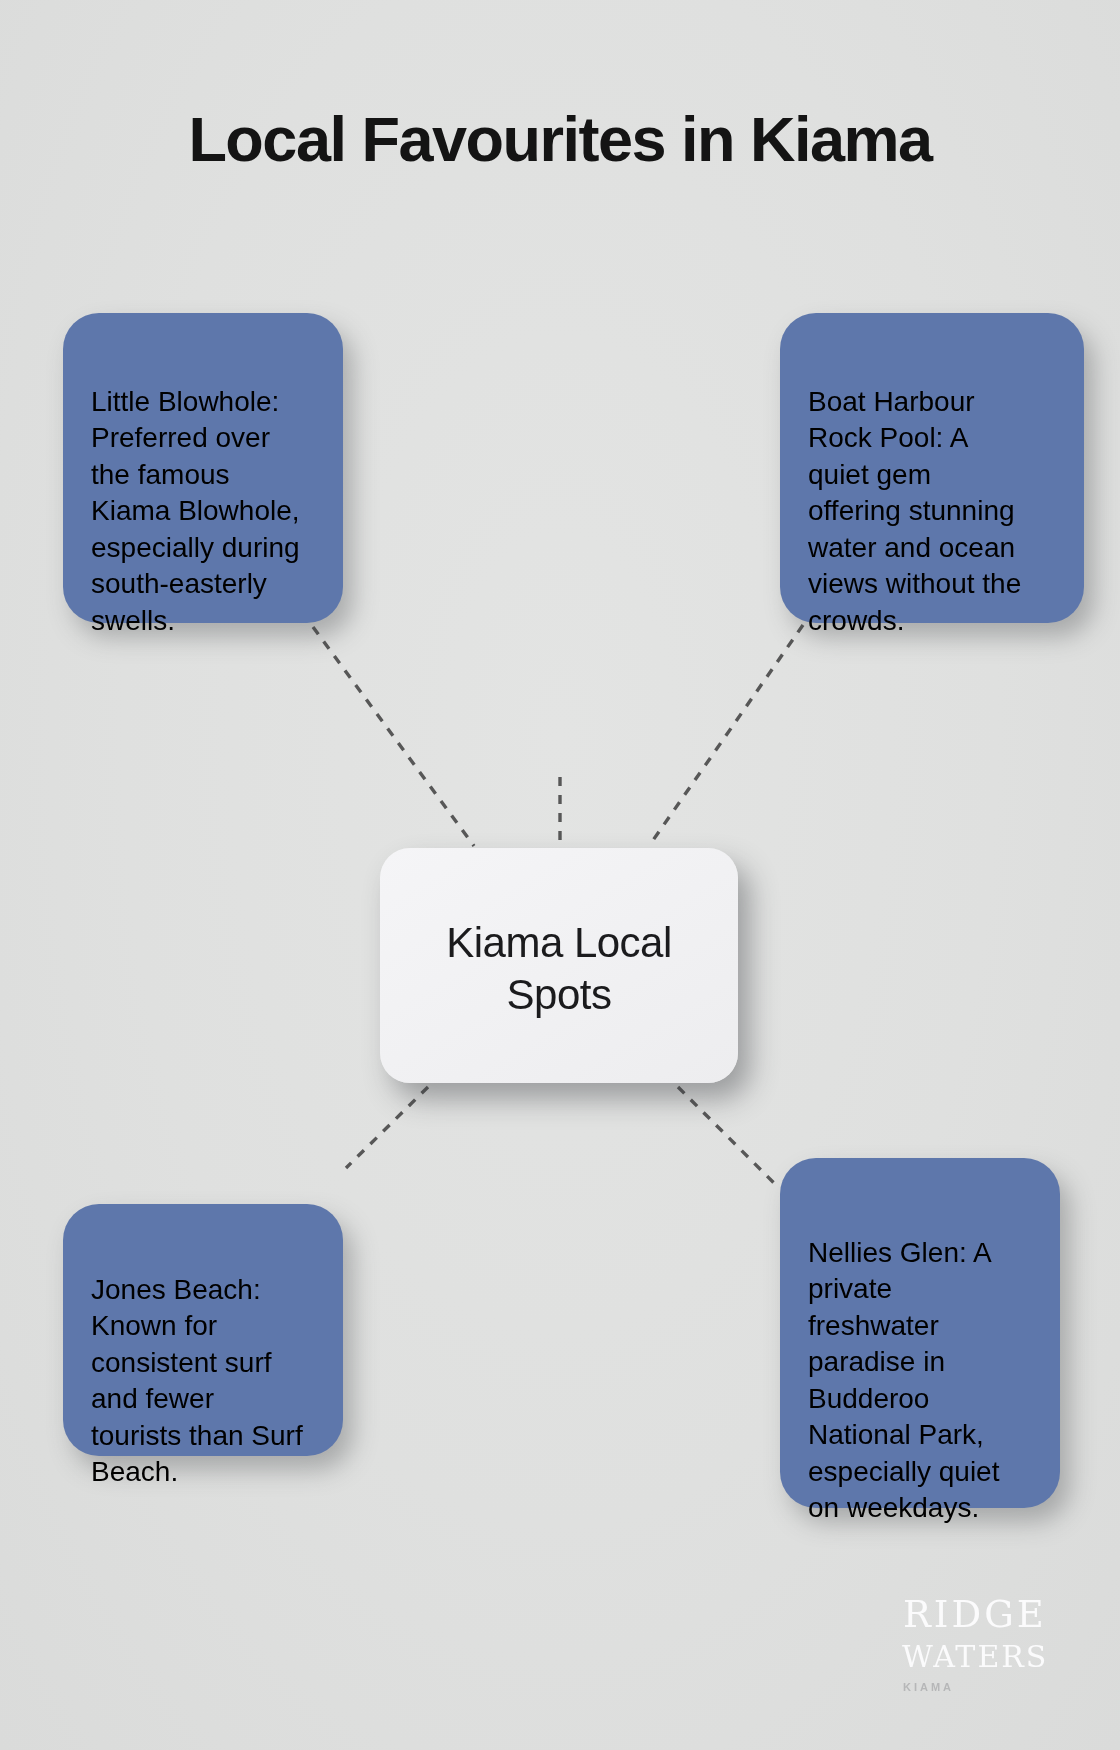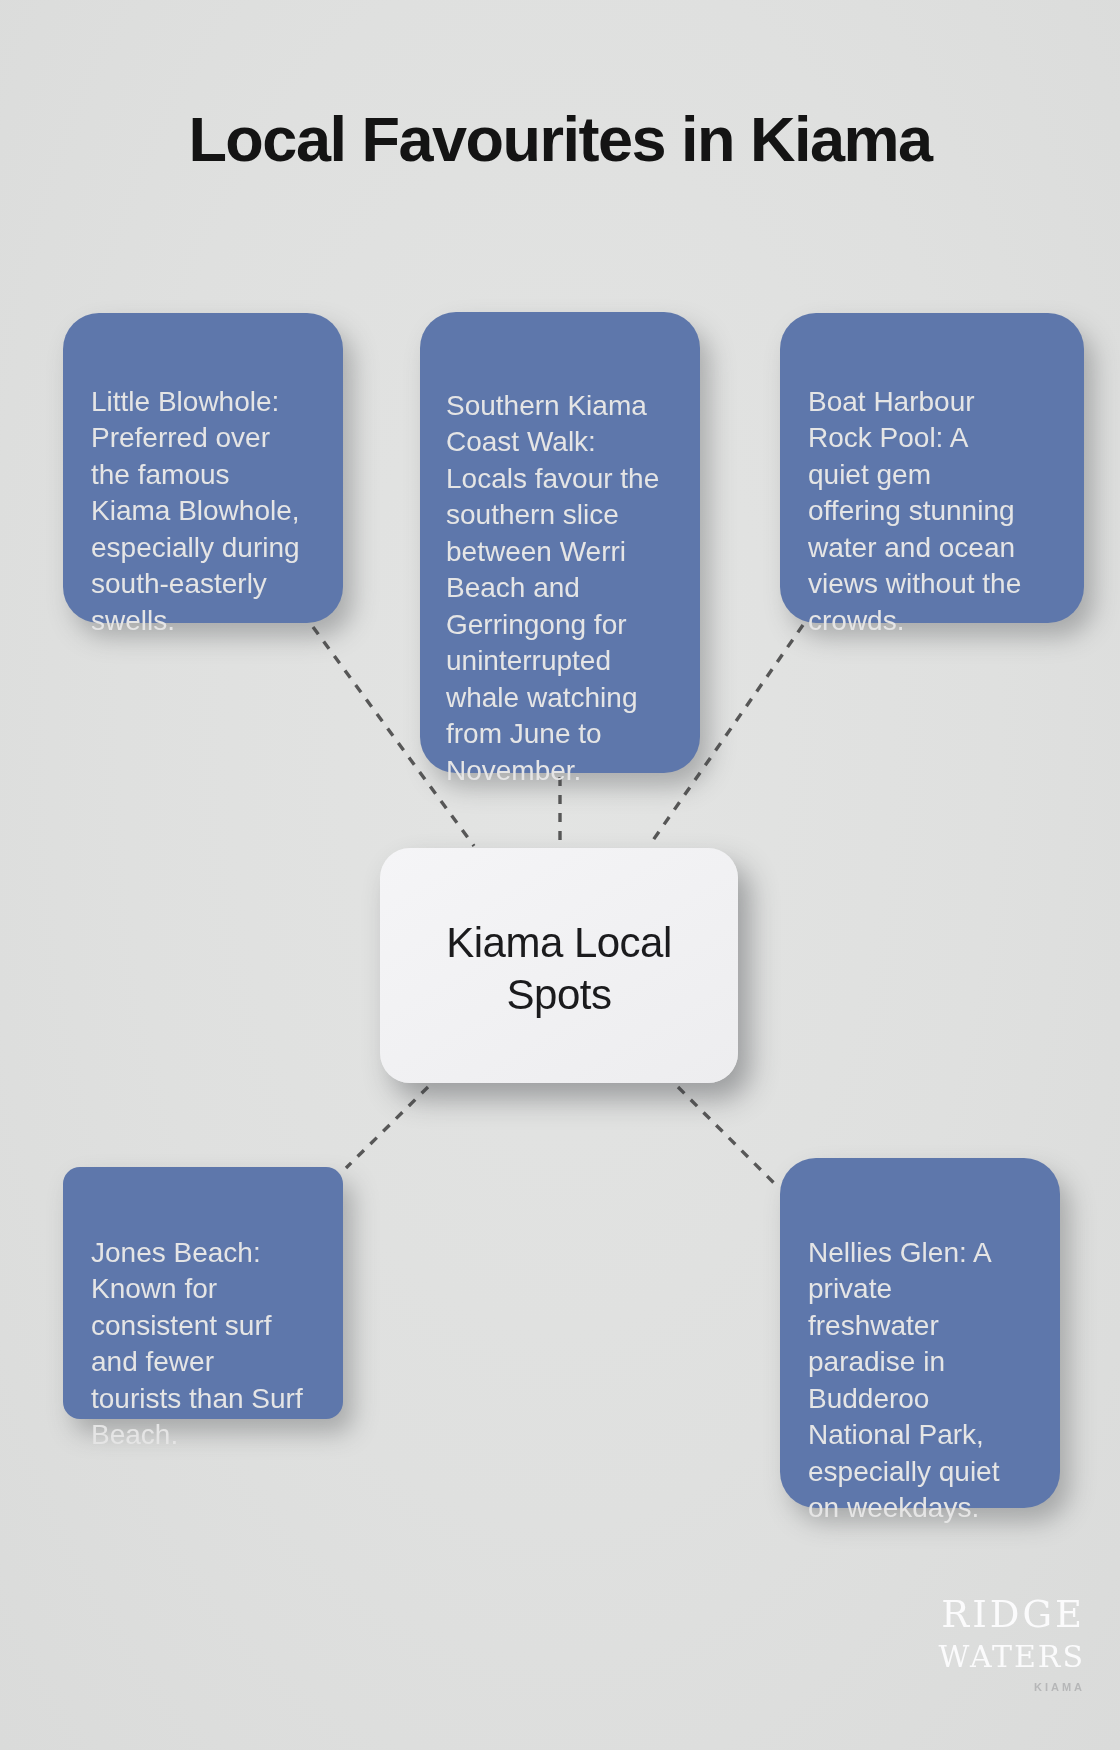--- a/index.html
+++ b/index.html
@@ -33,31 +33,31 @@
     position: absolute;
     left: 0;
     top: 0;
     pointer-events: none;
   }
   .card {
     position: absolute;
     box-sizing: border-box;
     background: #5e77ab;
     border-radius: 36px;
-    color: #e5e5e5;
+    color: #000000;
     font-size: 28px;
     line-height: 36.5px;
     white-space: pre-line;
     box-shadow: 10px 14px 24px rgba(70, 72, 75, 0.35);
   }
   .card p { margin: 0; white-space: pre-line; }
   .card-tl { left: 63px;  top: 313px;  width: 280px; height: 310px; padding: 34px 16px 0 28px; }
   .card-tm { left: 420px; top: 312px;  width: 280px; height: 461px; padding: 39px 14px 0 26px; }
   .card-tr { left: 780px; top: 313px;  width: 304px; height: 310px; padding: 34px 14px 0 28px; }
-  .card-bl { left: 63px;  top: 1167px; width: 280px; height: 252px; padding: 31px 14px 0 28px; border-radius: 17px; }
+  .card-bl { left: 63px;  top: 1204px; width: 280px; height: 252px; padding: 31px 14px 0 28px; }
   .card-br { left: 780px; top: 1158px; width: 280px; height: 350px; padding: 40px 14px 0 28px; }
   .center-node {
     position: absolute;
     left: 380px;
     top: 848px;
     width: 358px;
     height: 235px;
     box-sizing: border-box;
     border-radius: 30px;
     background: linear-gradient(150deg, #f5f5f7 0%, #ededef 100%);
@@ -74,21 +74,21 @@
     color: #1b1b1d;
     text-align: center;
     white-space: pre-line;
     padding-top: 6px;
   }
   .logo {
     position: absolute;
     left: 900px;
     top: 1597px;
     width: 185px;
-    text-align: right;
+    text-align: left;
     font-family: "DejaVu Serif", serif;
     color: #fbfbfc;
   }
   .logo-line1 {
     font-size: 37px;
     line-height: 36px;
     letter-spacing: 3px;
     text-indent: 3px;
     font-weight: 400;
   }
@@ -129,33 +129,20 @@
   <div class="card card-tl">
     <p>Little Blowhole:
 Preferred over
 the famous
 Kiama Blowhole,
 especially during
 south-easterly
 swells.</p>
   </div>
 
-  <div class="card card-tm">
-    <p>Southern Kiama
-Coast Walk:
-Locals favour the
-southern slice
-between Werri
-Beach and
-Gerringong for
-uninterrupted
-whale watching
-from June to
-November.</p>
-  </div>
 
   <div class="card card-tr">
     <p>Boat Harbour
 Rock Pool: A
 quiet gem
 offering stunning
 water and ocean
 views without the
 crowds.</p>
   </div>

